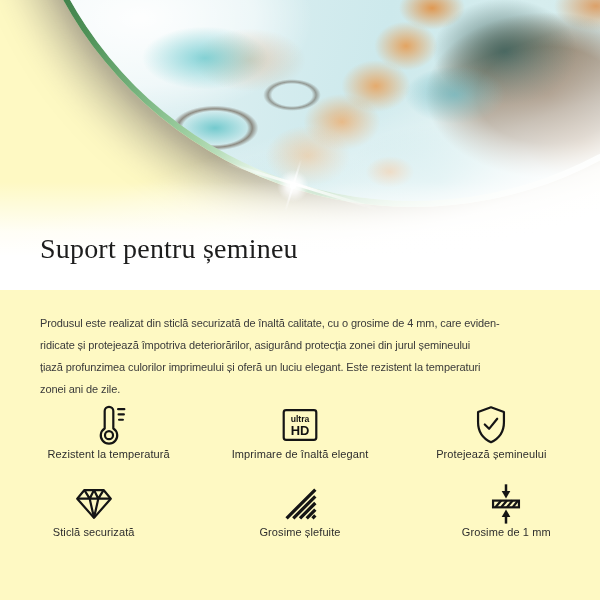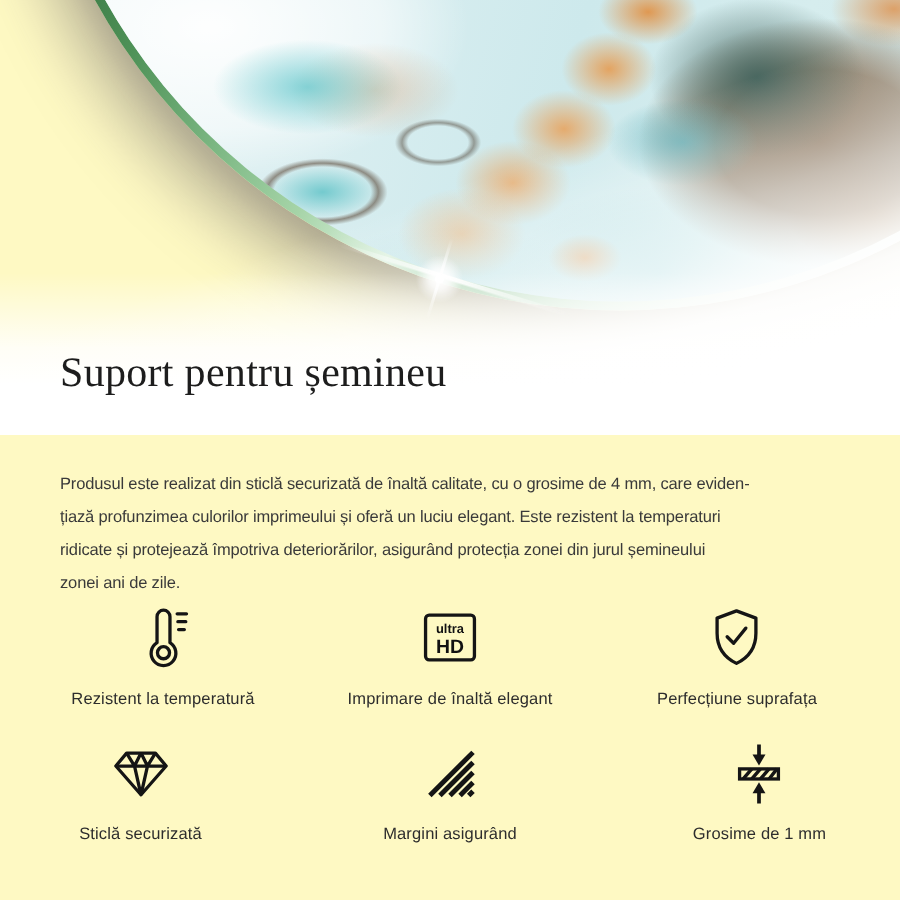--- a/index.html
+++ b/index.html
@@ -67,21 +67,21 @@
   .product-description{position:absolute;left:40px;top:312px;width:548px;
         font-size:11px;line-height:22px;color:#3a3a3a;letter-spacing:-0.1px;}
   .product-description .line{white-space:nowrap;}
 
   
   .features{position:absolute;left:13px;top:402px;width:574px;}
   .feat-row{display:flex;}
   .feat-row + .feat-row{margin-top:20px;gap:45px;}
   .feature{flex:1 1 0;display:flex;flex-direction:column;align-items:center;}
   .feature .icon-box{width:46px;height:46px;display:flex;align-items:center;justify-content:flex-end;}
-  .feature .feat-label{margin-top:12px;font-size:11px;color:#2d2d2d;letter-spacing:0.1px;}
+  .feature .feat-label{margin-top:0;font-size:11px;color:#2d2d2d;letter-spacing:0.1px;}
   .icon-stroke{stroke:#151515;fill:none;stroke-width:2.3;}
   .icon-fill{fill:#151515;stroke:none;}
   svg text{font-family:"Liberation Sans", sans-serif;fill:#111;}
 </style>
 </head>
 <body>
 
 <div class="page">
 
   <div class="hero">
@@ -98,22 +98,22 @@
   </div>
 
   <div class="content">
 
     <h1 class="page-title" style="margin:0;font-weight:400;">
       <div>Suport pentru șemineu</div>
     </h1>
 
     <div class="product-description">
       <div class="line">Produsul este realizat din sticlă securizată de înaltă calitate, cu o grosime de 4 mm, care eviden-</div>
+      <div class="line">ridicate și protejează împotriva deteriorărilor, asigurând protecția zonei din jurul șemineului</div>
       <div class="line">țiază profunzimea culorilor imprimeului și oferă un luciu elegant. Este rezistent la temperaturi</div>
-      <div class="line">ridicate și protejează împotriva deteriorărilor, asigurând protecția zonei din jurul șemineului</div>
       <div class="line">zonei ani de zile.</div>
     </div>
 
     <div class="features">
 
       <div class="feat-row">
 
         <div class="feature">
           <div class="icon-box">
             <svg width="46" height="46" viewBox="0 0 48 48">
@@ -136,21 +136,21 @@
           <div class="feat-label">Imprimare de înaltă elegant</div>
         </div>
 
         <div class="feature">
           <div class="icon-box">
             <svg width="46" height="46" viewBox="0 0 48 48">
               <path class="icon-stroke" stroke-linejoin="round" d="M24 5.5 L37.5 10.5 V21 C37.5 31.5 31.8 38.2 24 42 C16.2 38.2 10.5 31.5 10.5 21 V10.5 Z"></path>
               <path class="icon-stroke" stroke-linecap="round" stroke-linejoin="round" d="M17.5 23.5 L22 28 L30.5 17.5"></path>
             </svg>
           </div>
-          <div class="feat-label">Perfecțiune suprafața</div>
+          <div class="feat-label">Protejează șemineului</div>
         </div>
 
       </div>
 
       <div class="feat-row">
 
         <div class="feature">
           <div class="icon-box">
             <svg width="46" height="46" viewBox="0 0 48 48">
               <path class="icon-stroke" stroke-width="2.1" stroke-linejoin="round" d="M14 10.5 H34 L41.5 19.5 L24 39.5 L6.5 19.5 Z"></path>
@@ -159,21 +159,21 @@
           </div>
           <div class="feat-label">Sticlă securizată</div>
         </div>
 
         <div class="feature">
           <div class="icon-box">
             <svg width="46" height="46" viewBox="0 0 48 48">
               <path stroke="#151515" fill="none" stroke-width="3.4" d="M10 40 L40 10 M17 40 L40 17 M24 40 L40 24 M31 40 L40 31 M37 40 L40 37"></path>
             </svg>
           </div>
-          <div class="feat-label">Margini asigurând</div>
+          <div class="feat-label">Grosime șlefuite</div>
         </div>
 
         <div class="feature">
           <div class="icon-box">
             <svg width="46" height="46" viewBox="0 0 48 48">
               <rect class="icon-stroke" x="10.5" y="21.5" width="27" height="7" stroke-width="2.2"></rect>
               <path stroke="#151515" fill="none" stroke-width="2.4" d="M13 28.5 L19 21.5 M19 28.5 L25 21.5 M25 28.5 L31 21.5 M31 28.5 L36.5 21.5"></path>
               <path stroke="#151515" stroke-width="2.6" d="M24 4.5 V12"></path>
               <path class="icon-fill" d="M19.5 11.5 H28.5 L24 19.2 Z"></path>
               <path stroke="#151515" stroke-width="2.6" d="M24 45.5 V38"></path>

